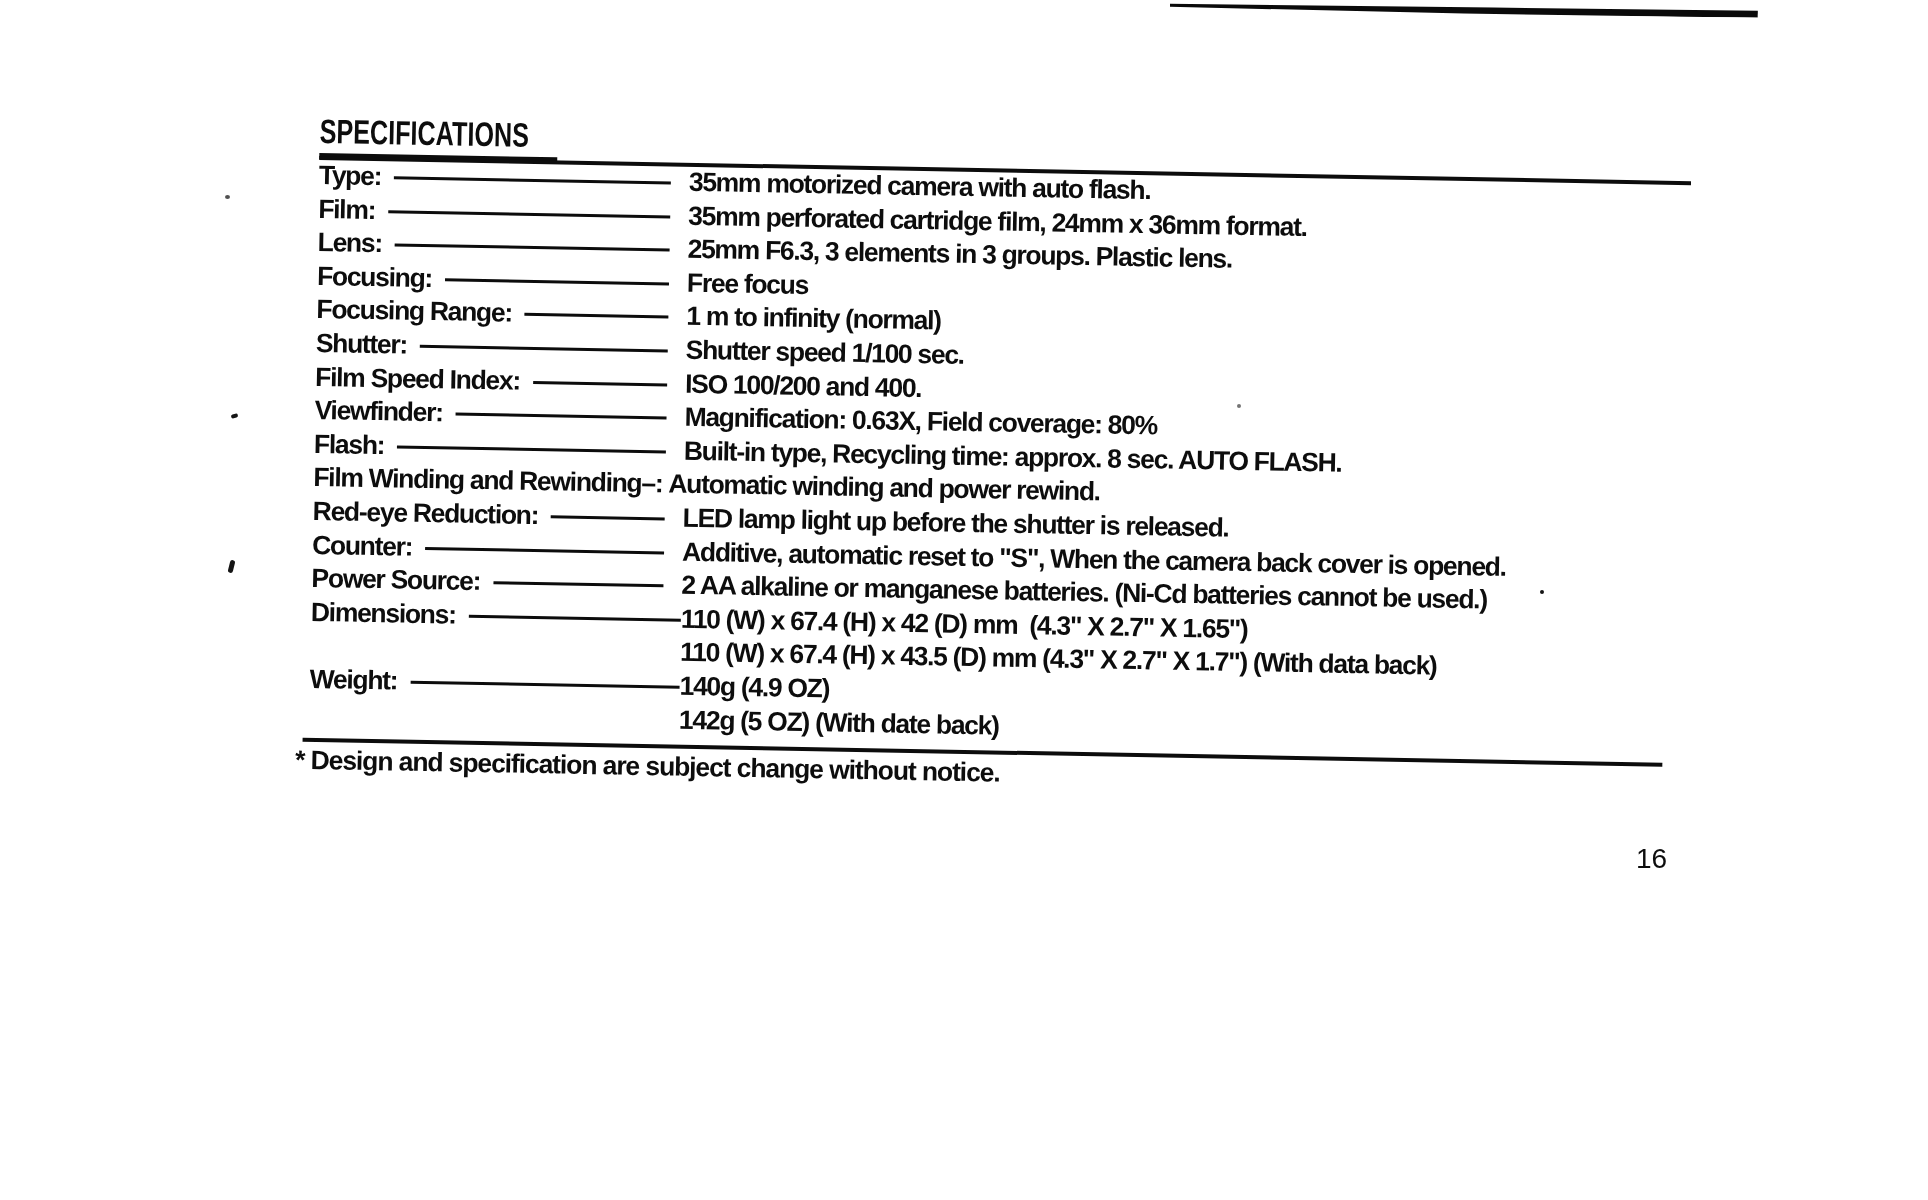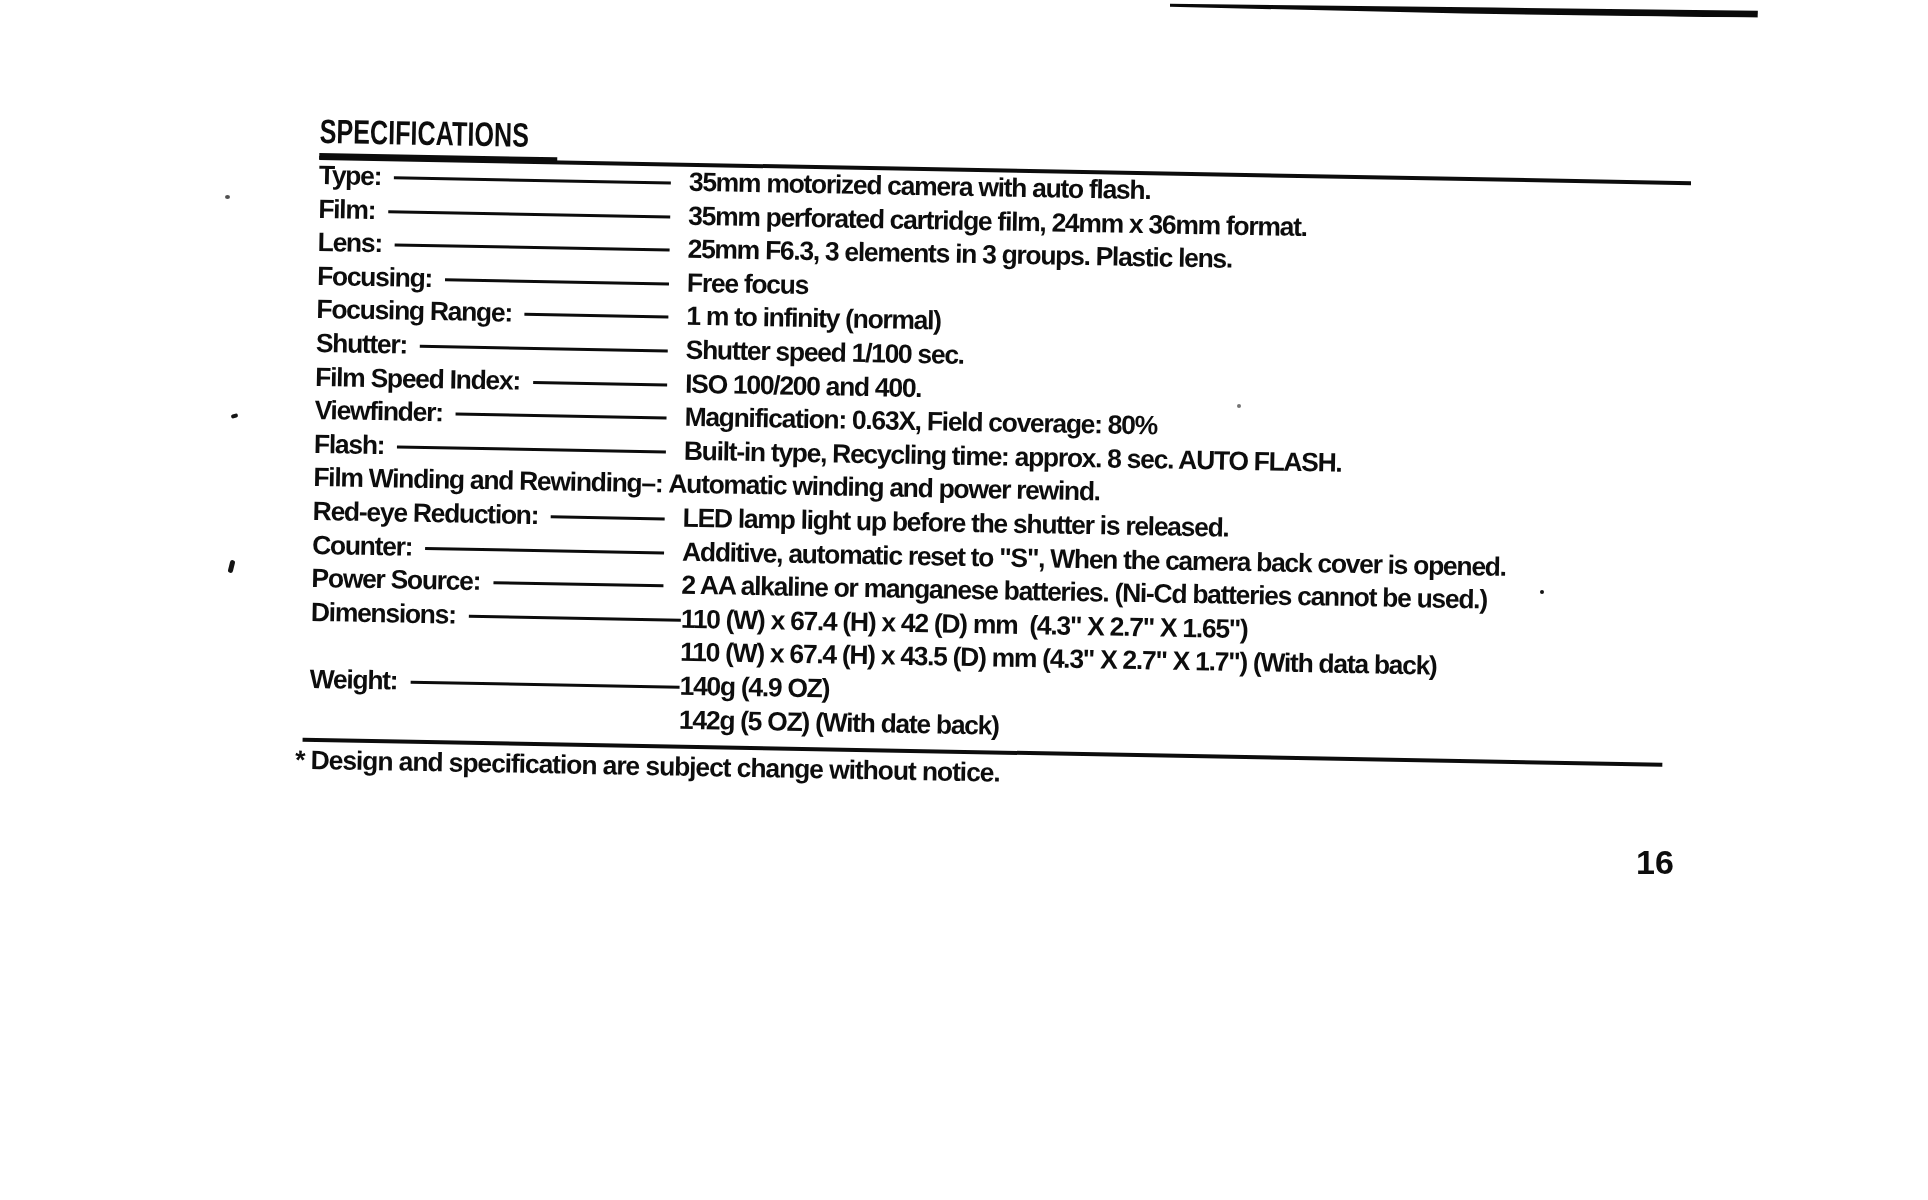--- a/index.html
+++ b/index.html
@@ -32,21 +32,21 @@
   .row .leader.ghost{border-color:transparent;}
   .row .value{flex:0 0 1002px;white-space:pre;}
   .row.tight .value{margin-left:-18px;}
   .row.nolead .value{flex:1 1 auto;margin-left:6px;}
   .rule-bottom{position:absolute;left:-6px;top:622px;width:1360px;height:4px;background:#0c0c0c;}
   .footnote{
     position:absolute;left:-13px;top:629px;font-size:26.5px;font-weight:700;
     letter-spacing:-1.1px;white-space:pre;
   }
   .pagenum{
-    position:absolute;left:1636px;top:843px;font-size:34px;font-weight:700;letter-spacing:0;
+    position:absolute;left:1636px;top:843px;font-size:28px;font-weight:400;letter-spacing:0;
   }
   
   .speck{position:absolute;background:#151515;border-radius:50%;}
   .speck.s1{left:225px;top:195px;width:5px;height:4px;opacity:.75;}
   .speck.s2{left:231px;top:414px;width:7px;height:4px;border-radius:2px;transform:rotate(-18deg);}
   .speck.s3{left:229px;top:560px;width:5px;height:13px;border-radius:3px;transform:rotate(14deg);}
   .speck.s4{left:1540px;top:590px;width:4px;height:4px;}
   .speck.s5{left:1237px;top:404px;width:4px;height:4px;opacity:.6;}
 </style>
 </head>

